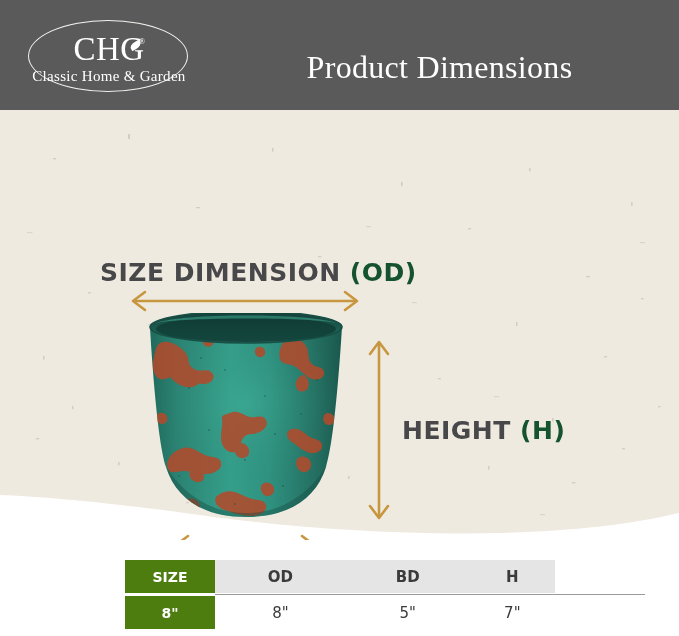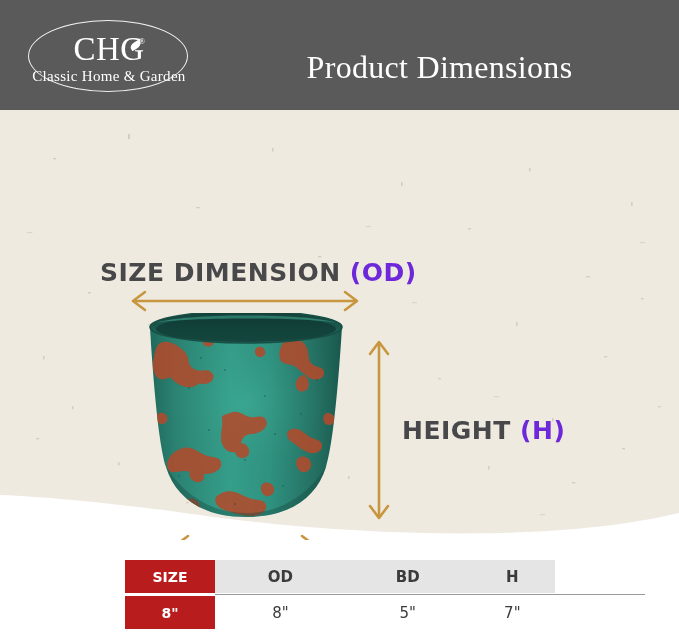--- a/index.html
+++ b/index.html
@@ -111,21 +111,21 @@
   
   .dim-label {
     position: absolute;
     font-family: "DejaVu Sans", sans-serif;
     font-weight: 700;
     color: #48484a;
     letter-spacing: 0.5px;
     white-space: nowrap;
   }
   .dim-label .tag {
-    color: #6d28d9;
+    color: #14532d;
   }
   #label-od {
     left: 100px; top: 148px;
     font-size: 25px;
   }
   #label-h {
     left: 402px; top: 306px;
     font-size: 25px;
   }
 
@@ -159,21 +159,21 @@
   .tbl td {
     height: 33px;
     font-family: "DejaVu Sans", sans-serif;
     font-size: 14px;
     text-align: center;
     vertical-align: middle;
     padding: 0;
   }
   .tbl .size-cell {
     width: 90px;
-    background: #b91c1c;
+    background: #4d7c0f;
     color: #ffffff;
     font-weight: 700;
     font-size: 14px;
   }
   .tbl .hdr-cell {
     color: #3b3b3b;
     font-weight: 700;
     font-size: 15px;
     background: #e5e5e5;
   }

